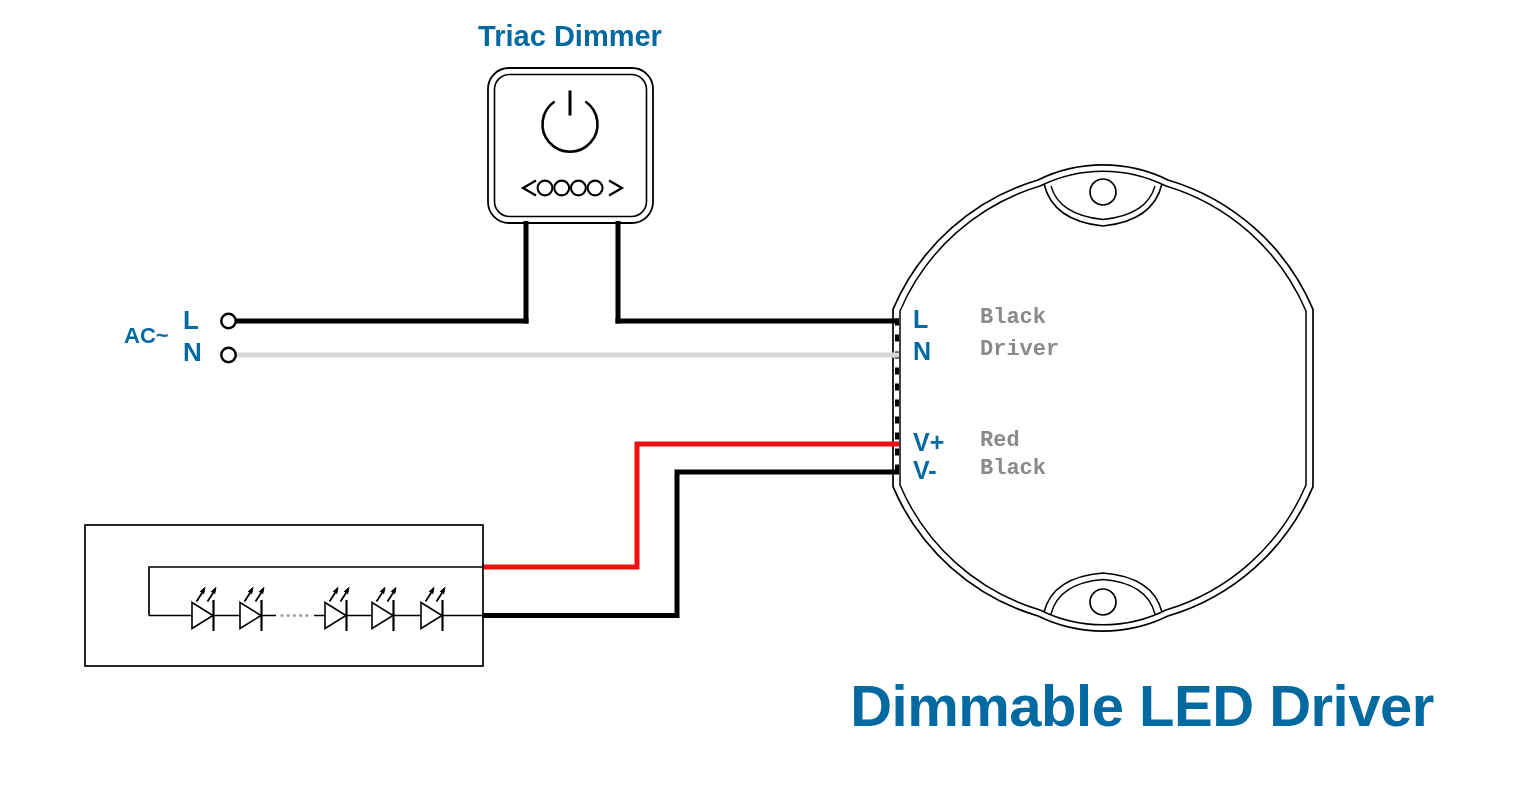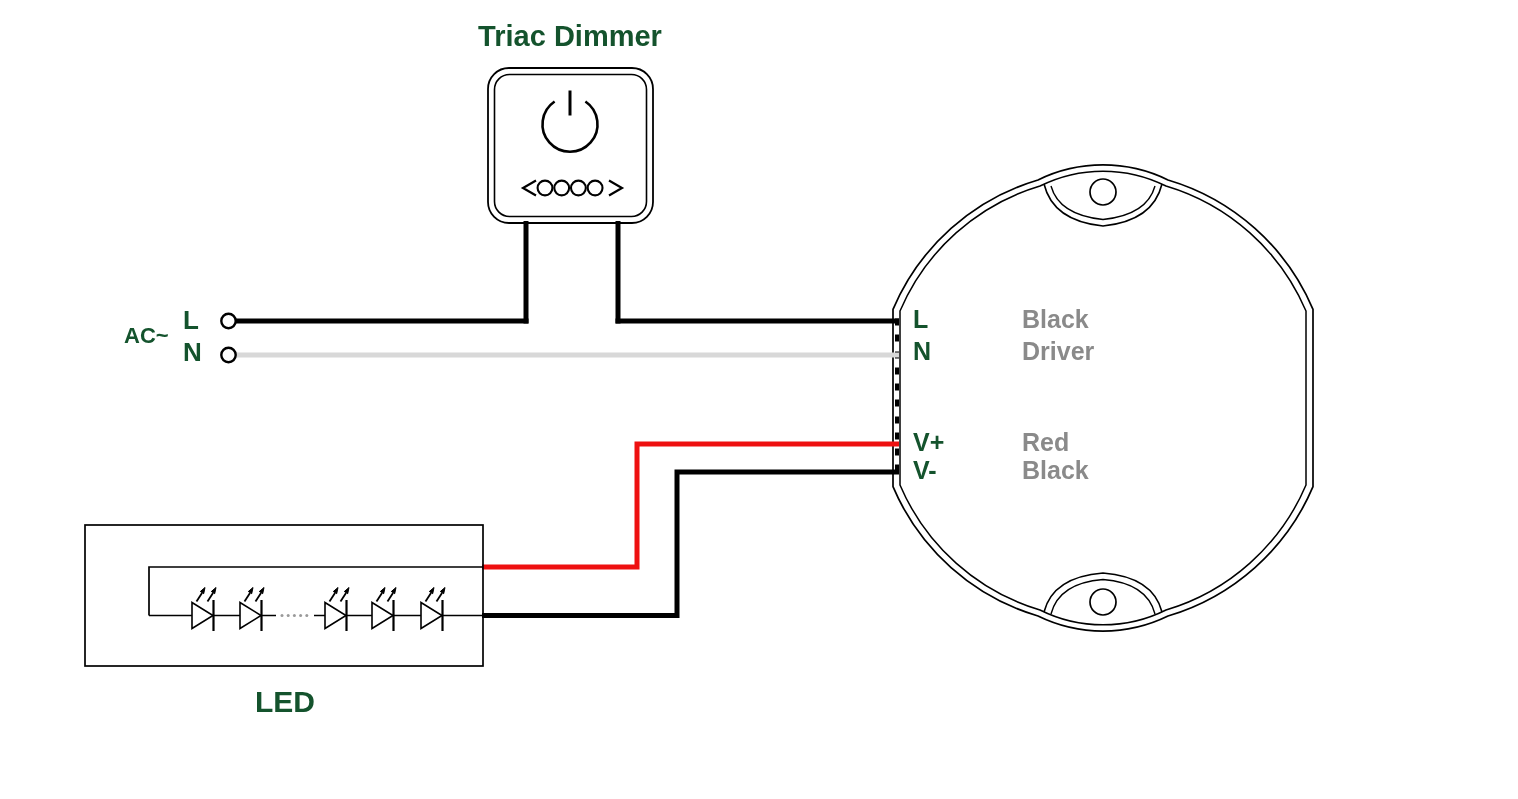--- a/index.html
+++ b/index.html
@@ -2,30 +2,30 @@
 <html><head>
 <meta charset="utf-8">
 <style>
   html,body{margin:0;padding:0;background:#fff;}
   .stage{
     position:relative;width:1518px;height:799px;background:#ffffff;
     font-family:"Liberation Sans",sans-serif;overflow:hidden;
   }
   .stage svg{position:absolute;left:0;top:0;}
   .label{
-    position:absolute;font-weight:bold;color:#14532d;line-height:1;white-space:nowrap;
+    position:absolute;font-weight:bold;color:#0369a1;line-height:1;white-space:nowrap;
   }
   .label.center{text-align:center;}
   .gray{color:#8a8a8a;}
   .t-dimmer{left:420px;top:22px;width:300px;font-size:29px;}
   .t-ac{left:124px;top:325px;font-size:22px;}
   .t-ac-l{left:183px;top:307px;font-size:26px;}
   .t-ac-n{left:183px;top:339px;font-size:26px;}
   .t-term{left:913px;font-size:25px;}
-  .t-wirename{left:1022px;font-size:25px;}
+  .t-wirename{left:980px;font-size:22px;font-family:Liberation Mono, monospace;}
   .y-l{top:307px;} .y-n{top:339px;} .y-vp{top:430px;} .y-vn{top:458px;}
   .t-led{left:185px;top:687px;width:200px;font-size:30px;}
   .t-driver{left:822px;top:677px;width:640px;font-size:58px;letter-spacing:-0.5px;}
 </style>
 </head>
 <body>
 
 <div class="stage">
 
   <svg width="1518" height="799" viewBox="0 0 1518 799">
@@ -126,15 +126,15 @@
   <div class="label t-term y-l">L</div>
   <div class="label t-term y-n">N</div>
   <div class="label t-term y-vp">V+</div>
   <div class="label t-term y-vn">V-</div>
 
   <div class="label gray t-wirename y-l">Black</div>
   <div class="label gray t-wirename y-n">Driver</div>
   <div class="label gray t-wirename y-vp">Red</div>
   <div class="label gray t-wirename y-vn">Black</div>
 
-  <div class="label center t-led">LED</div>
 
+  <div class="label center t-driver">Dimmable LED Driver</div>
 </div>
 
 </body></html>

